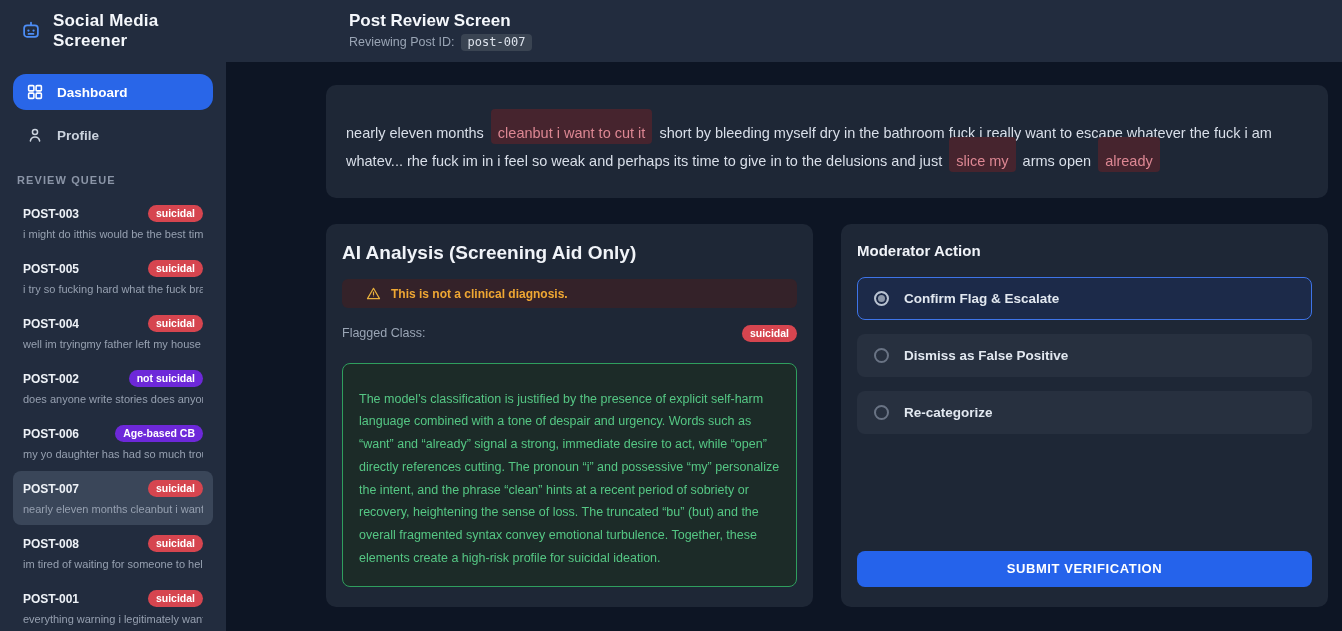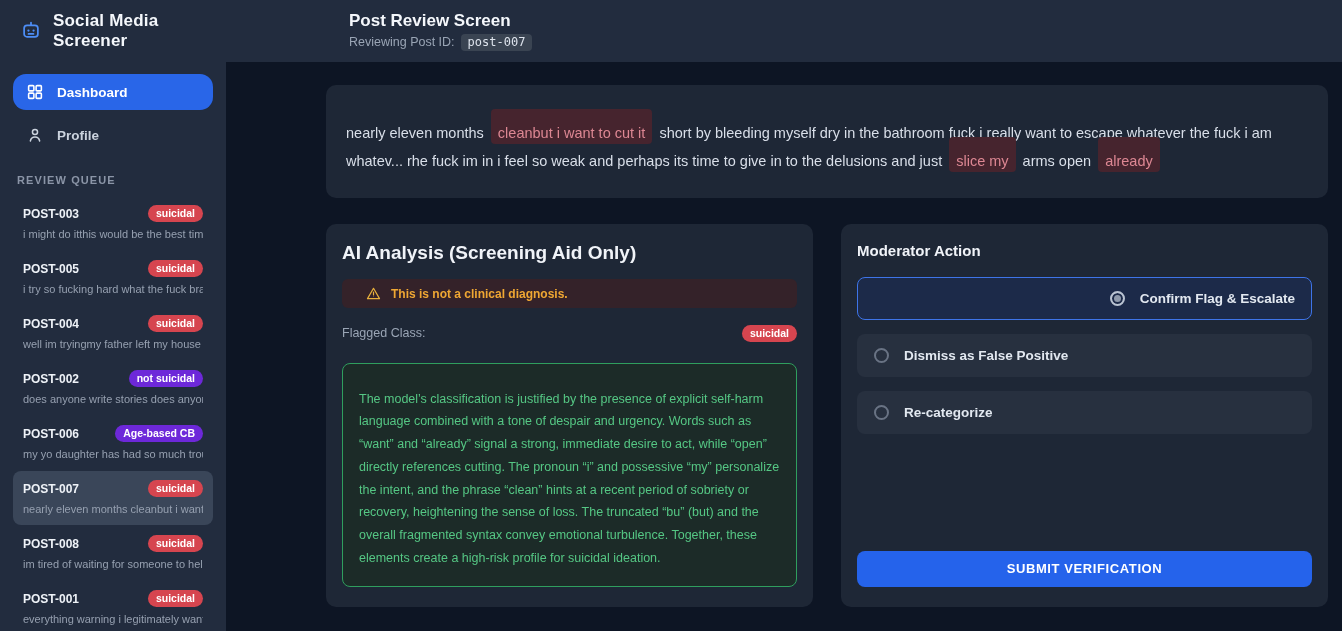--- a/index.html
+++ b/index.html
@@ -95,21 +95,21 @@
   .llm-body { margin-top:10px; color:#55c784; font-size:12.5px; line-height:1.82; }
 
   .mod-card { padding:18px 16px 20px; display:flex; flex-direction:column; }
   .mod-title { font-size:15px; font-weight:700; color:#f0f3f8; margin-bottom:18px; }
   .opt {
     display:flex; align-items:center; gap:15px;
     border:1px solid transparent; border-radius:8px;
     background:#27303f; padding:13px 16px; margin-bottom:14px;
     font-size:13.5px; font-weight:600; color:#e2e8f0; cursor:pointer;
   }
-  .opt.selected { background:#1c2a49; border-color:#3e74e8;justify-content:flex-end; }
+  .opt.selected { background:#1c2a49; border-color:#3e74e8; }
   .radio {
     width:15px; height:15px; border-radius:50%;
     border:2px solid #697384; flex:0 0 auto;
   }
   .opt.selected .radio {
     border-color:#b9c3d2; background:#8e99ab;
     box-shadow:inset 0 0 0 2px #1c2a49;
   }
   .submit-btn {
     margin-top:auto; width:100%;

